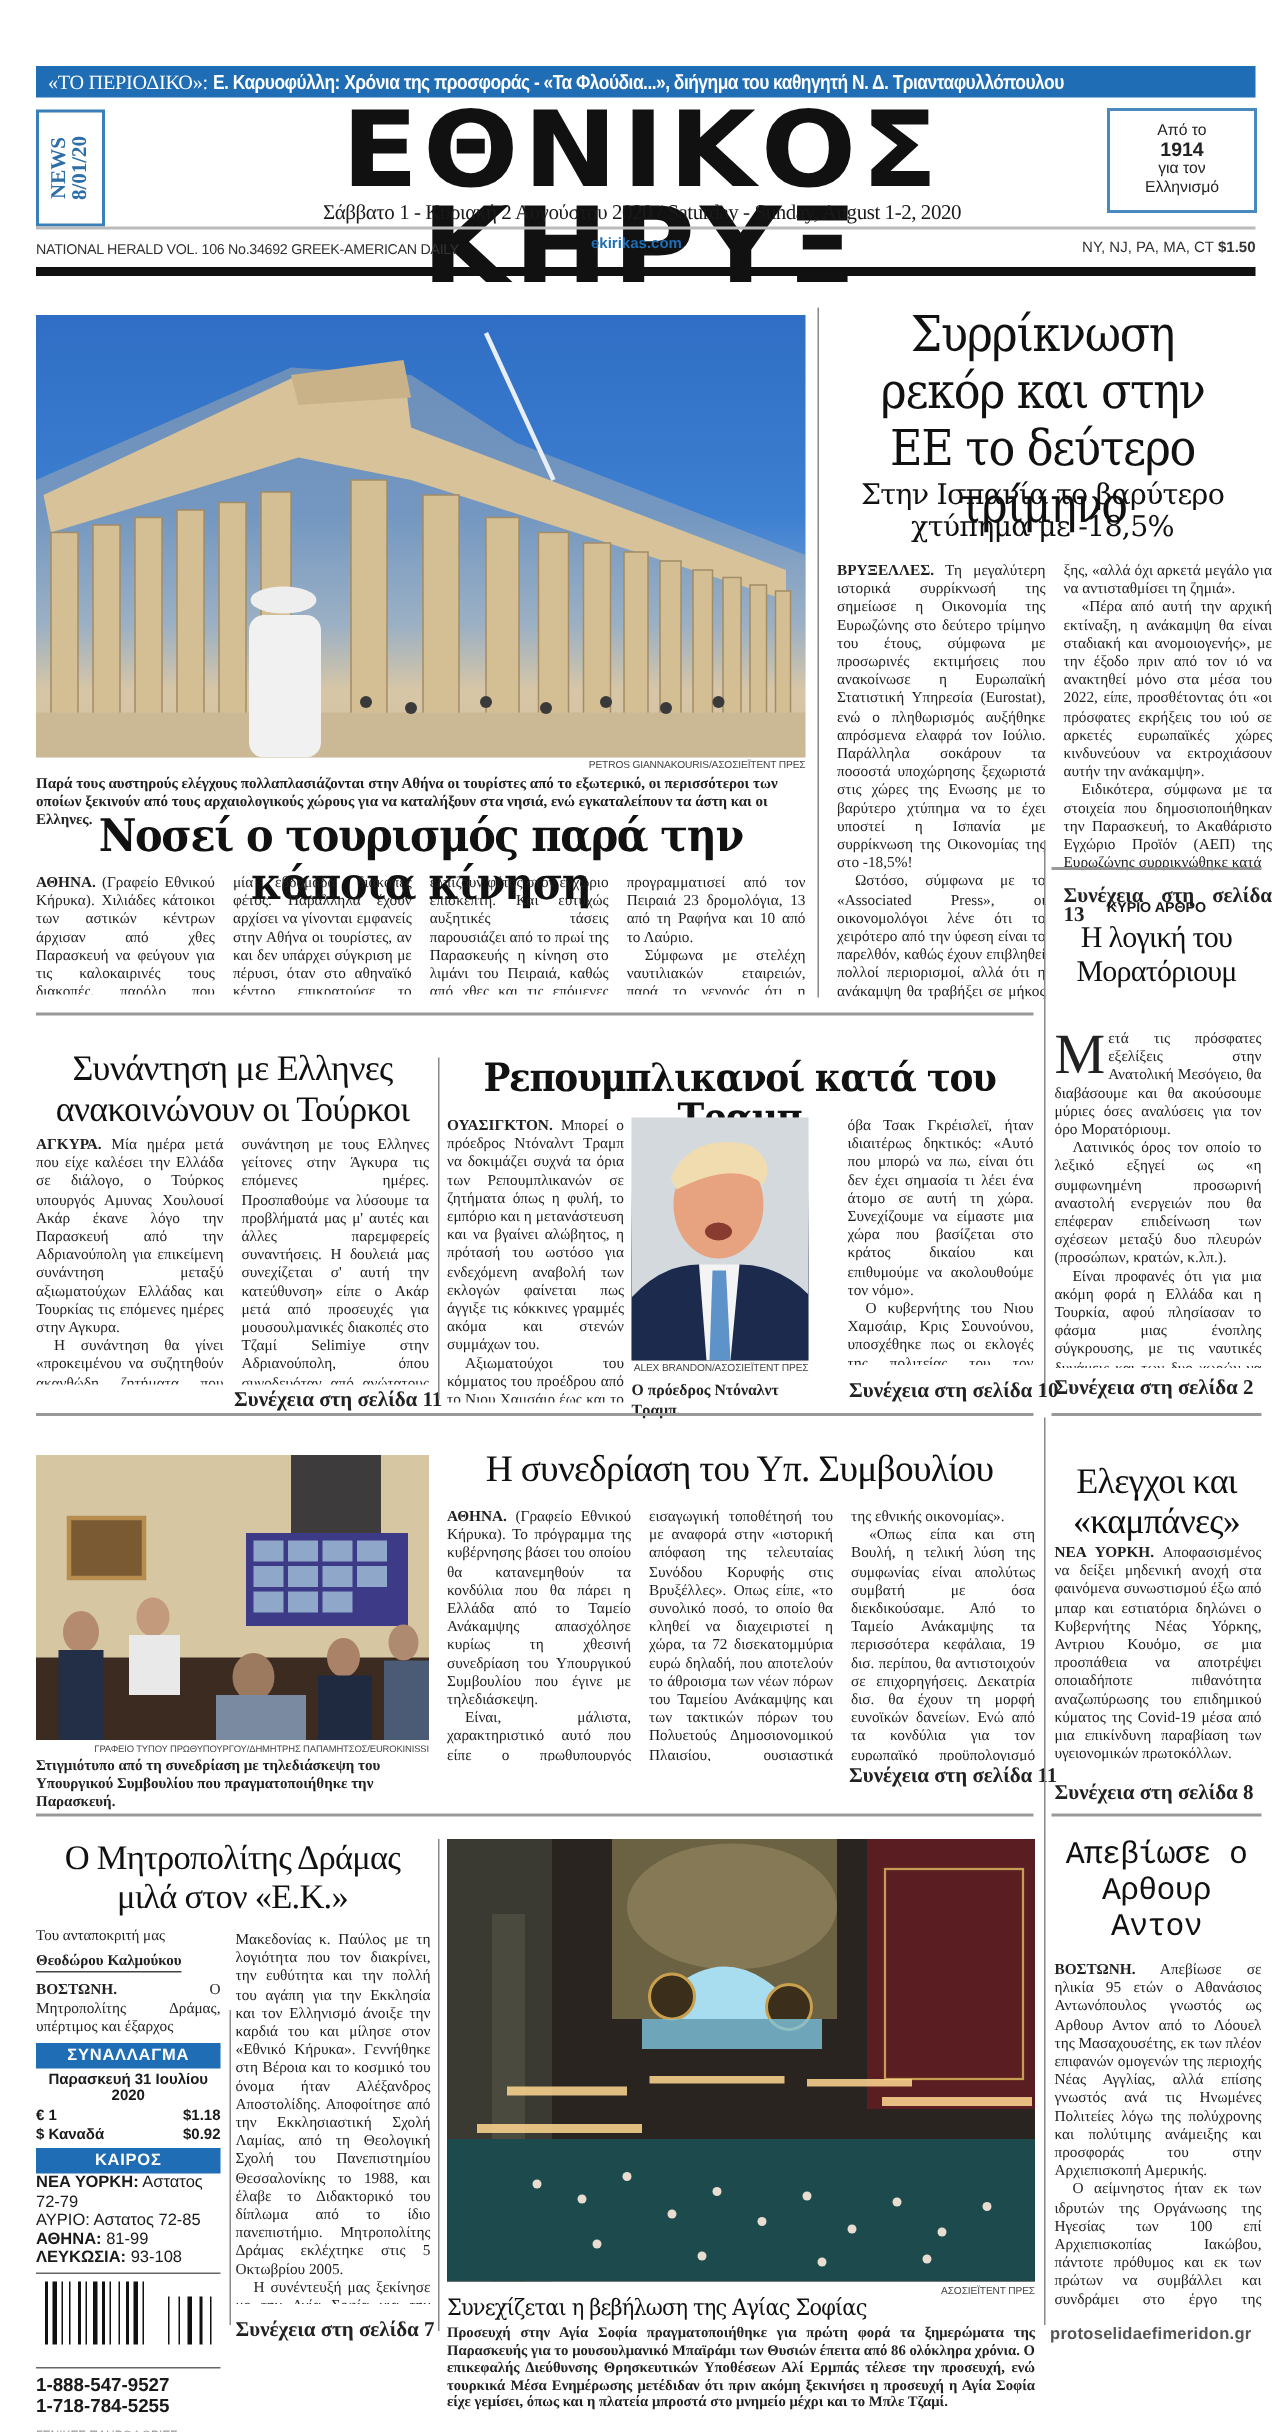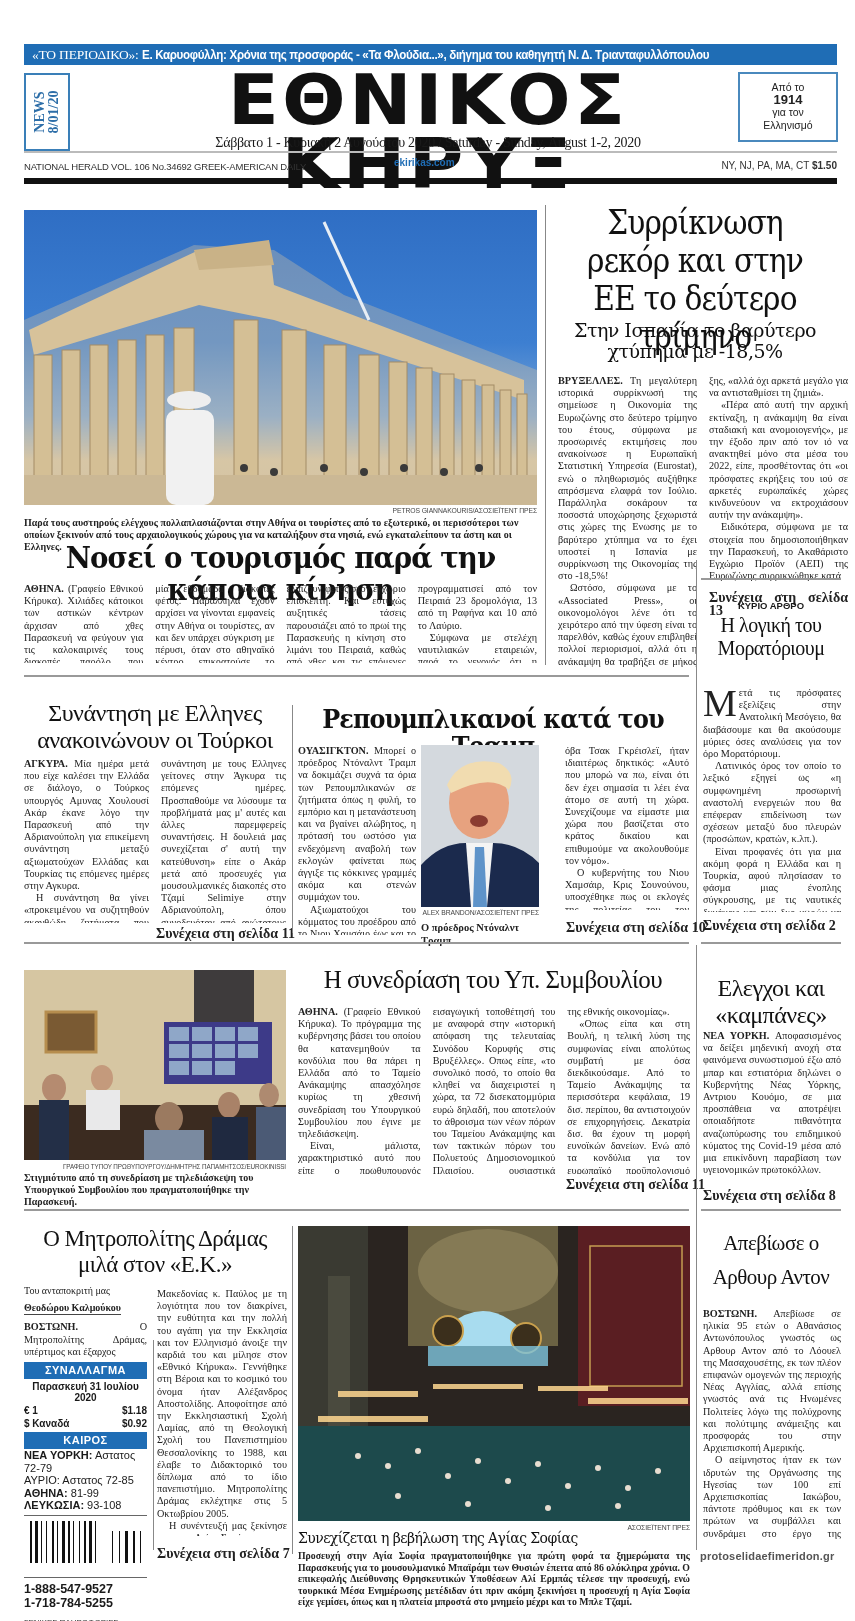--- a/index.html
+++ b/index.html
@@ -396,20 +396,20 @@
         <circle cx="170" cy="278" r="3"></circle>
         <circle cx="250" cy="282" r="3"></circle>
         <circle cx="320" cy="280" r="3"></circle>
       </g>
   </svg>
 </div>
 <div class="abs credit" style="left:298px;top:1524px;width:392px">ΑΣΟΣΙΕΪΤΕΝΤ ΠΡΕΣ</div>
 <div class="abs" style="left:298px;top:1529px;width:392px;font-family:'DejaVu Serif','Liberation Serif',serif;font-size:15px;color:#111;letter-spacing:-.6px;transform:scaleX(.93);transform-origin:left">Συνεχίζεται η βεβήλωση της Αγίας Σοφίας</div>
 <div class="abs caption" style="left:298px;top:1550px;width:392px;font-size:9.8px;line-height:11.5px;text-align:justify">Προσευχή στην Αγία Σοφία πραγματοποιήθηκε για πρώτη φορά τα ξημερώματα της Παρασκευής για το μουσουλμανικό Μπαϊράμι των Θυσιών έπειτα από 86 ολόκληρα χρόνια. Ο επικεφαλής Διεύθυνσης Θρησκευτικών Υποθέσεων Αλί Ερμπάς τέλεσε την προσευχή, ενώ τουρκικά Μέσα Ενημέρωσης μετέδιδαν ότι πριν ακόμη ξεκινήσει η προσευχή η Αγία Σοφία είχε γεμίσει, όπως και η πλατεία μπροστά στο μνημείο μέχρι και το Μπλε Τζαμί.</div>
 
-<div class="abs head" style="left:701px;top:1226px;width:140px;font-size:21px;line-height:34px;font-family:Liberation Serif, serif">Απεβίωσε ο Αρθουρ Αντον</div>
+<div class="abs head" style="left:701px;top:1226px;width:140px;font-size:21px;line-height:24px;font-family:Liberation Mono, monospace">Απεβίωσε ο Αρθουρ Αντον</div>
 <div class="abs body-text" style="left:703px;top:1308px;width:138px;height:232px;overflow:hidden">
     <div class="split">
       <p><b class="loc">ΒΟΣΤΩΝΗ.</b> Απεβίωσε σε ηλικία 95 ετών ο Αθανάσιος Αντωνόπουλος γνωστός ως Αρθουρ Αντον από το Λόουελ της Μασαχουσέτης, εκ των πλέον επιφανών ομογενών της περιοχής Νέας Αγγλίας, αλλά επίσης γνωστός ανά τις Ηνωμένες Πολιτείες λόγω της πολύχρονης και πολύτιμης ανάμειξης και προσφοράς του στην Αρχιεπισκοπή Αμερικής.</p>
       <p>Ο αείμνηστος ήταν εκ των ιδρυτών της Οργάνωσης της Ηγεσίας των 100 επί Αρχιεπισκοπίας Ιακώβου, πάντοτε πρόθυμος και εκ των πρώτων να συμβάλλει και συνδράμει στο έργο της Εκκλησίας, μέχρι και πριν δύο χρόνια που ήταν επίτιμος πρόεδρος της Κληρικολαϊκής Συνέλευσης της Αρχιεπισκοπής Αμερικής στη Βοστώνη τον Ιούλιο του 2018 παρά το προ-</p>
     </div>
   </div>
 <div class="abs sans" style="left:700px;top:1550px;font-weight:bold;font-size:11px;color:#555;letter-spacing:.2px">protoselidaefimeridon.gr</div>
 
 </body></html>

